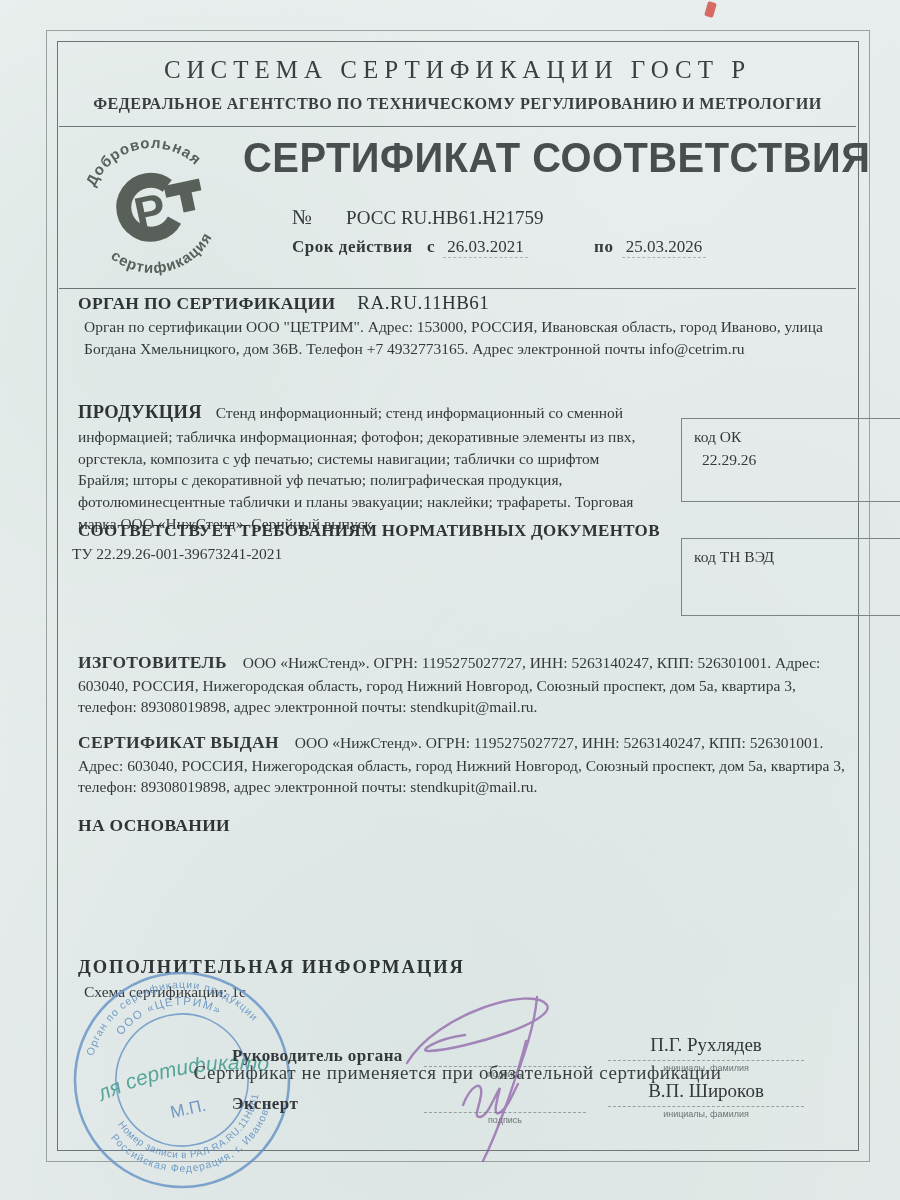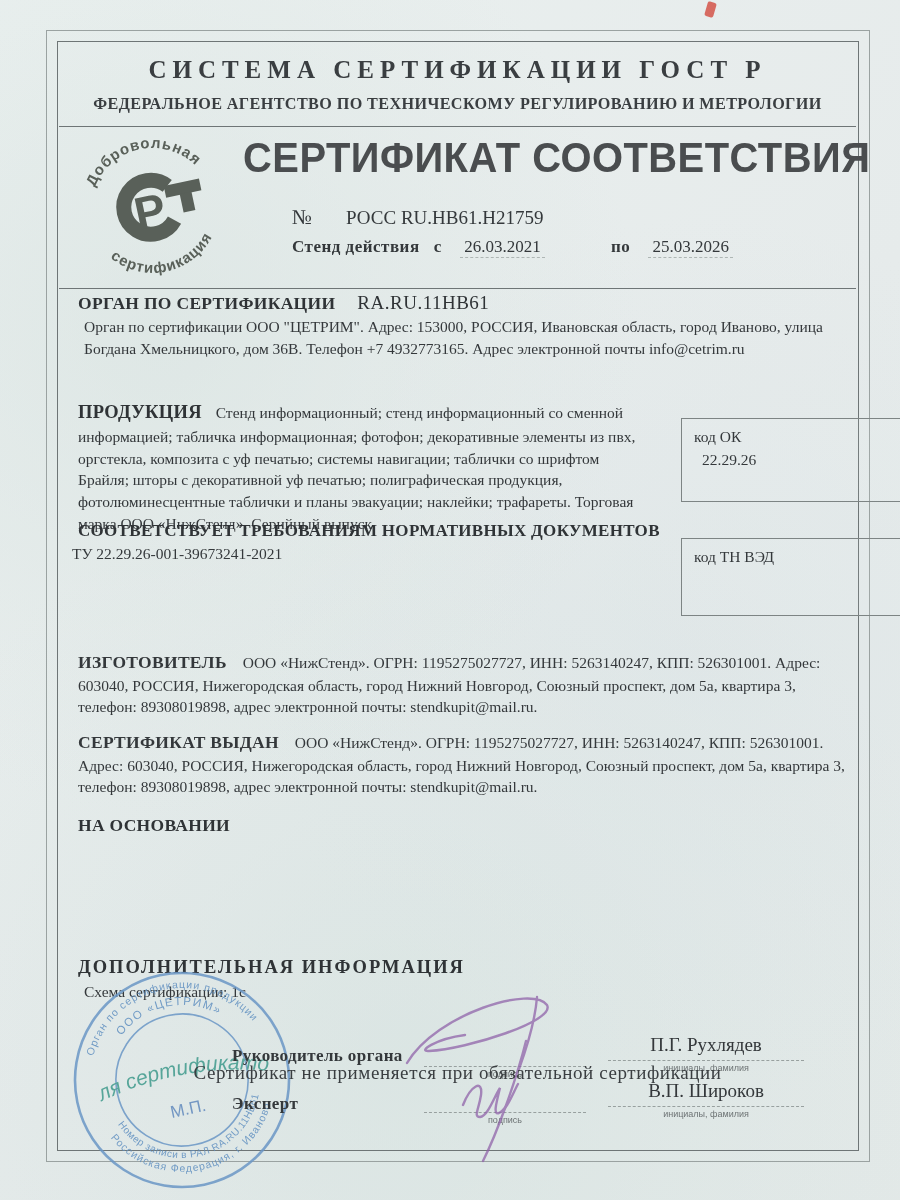--- a/index.html
+++ b/index.html
@@ -18,29 +18,29 @@
   }
   .abs{position:absolute;}
   
   .frame-outer{left:46px;top:30px;width:822px;height:1130px;border:1px solid #9aa2a1;}
   .frame-inner{left:57px;top:41px;width:800px;height:1108px;border:1.6px solid #6e7576;}
   .hr{left:59px;width:797px;height:0;border-top:1.6px solid #6e7576;}
   .hr-header{top:126px;}
   .hr-top{top:288px;}
   .red-tick{left:706px;top:2px;width:9px;height:15px;background:#d24a3e;opacity:.8;transform:rotate(16deg);border-radius:2px;}
   
-  .sys-title{left:59px;top:56px;width:797px;text-align:center;font-weight:bold;font-size:25px;letter-spacing:6px;color:#3a3e41;}
+  .sys-title{left:59px;top:56px;width:797px;text-align:center;font-weight:normal;font-size:25px;letter-spacing:6px;color:#3a3e41;}
   .agency{left:59px;top:94px;width:797px;text-align:center;font-weight:bold;font-size:16.5px;letter-spacing:.4px;color:#3a3e41;transform:scaleX(.98);}
   
   .cert-title{left:243px;top:134px;font-family:"Liberation Sans",sans-serif;font-weight:800;font-size:42px;color:#4a4d4f;letter-spacing:.5px;transform:scaleX(.95);transform-origin:left;white-space:nowrap;}
   .no-row{left:292px;top:205px;font-size:19px;white-space:nowrap;}
   .no-row .no-sign{font-size:21px;margin-right:34px;}
   .validity{left:292px;top:237px;font-size:17px;white-space:nowrap;}
   .validity b{letter-spacing:.5px;}
-  .validity .date{border-bottom:1px dashed #aeb6b4;padding:0 4px 1px 4px;margin-left:14px;}
+  .validity .date{border-bottom:1px dashed #aeb6b4;padding:0 4px 1px 4px;margin-left:4px;}
   .validity .to-label{margin-left:62px;}
   .blank-no{left:612px;top:248px;white-space:nowrap;}
   .blank-no .no-sign{font-size:23px;color:#2e3234;margin-right:10px;}
   .blank-no .digits{font-family:"DejaVu Sans Mono",monospace;font-size:28px;letter-spacing:3px;color:#c6473c;}
   
   .sec-head{font-weight:bold;font-size:17.5px;color:#2f3336;letter-spacing:.3px;}
   .sec-text{font-size:15.5px;line-height:1.4;color:#34383b;}
   .org-head{left:78px;top:292px;white-space:nowrap;}
   .org-code{font-weight:normal;font-size:19px;margin-left:22px;letter-spacing:.5px;}
   .org-text{left:84px;top:316px;width:774px;}
@@ -113,21 +113,21 @@
     </g>
   </svg>
 
   <div class="abs cert-title">СЕРТИФИКАТ СООТВЕТСТВИЯ</div>
 
   <div class="abs no-row">
     <span class="no-sign">№</span><span>РОСС RU.НВ61.Н21759</span>
   </div>
 
   <div class="abs validity">
-    <b>Стенд действия</b>
+    <b>Срок действия</b>
     <b style="margin-left:10px;">с</b>
     <span class="date">26.03.2021</span>
     <b class="to-label">по</b>
     <span class="date">25.03.2026</span>
   </div>
 
 
   <div class="abs sec-head org-head">
     <span>ОРГАН ПО СЕРТИФИКАЦИИ</span><span class="org-code">RA.RU.11НВ61</span>
   </div>

